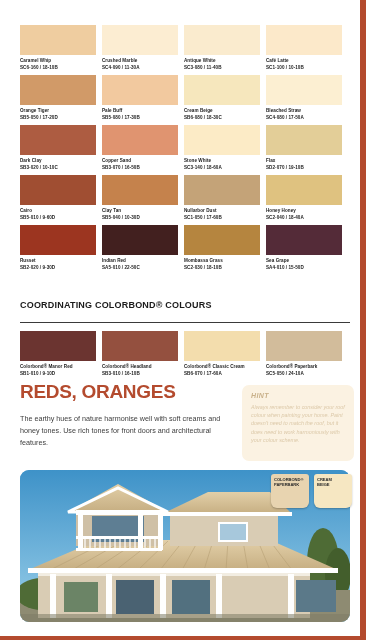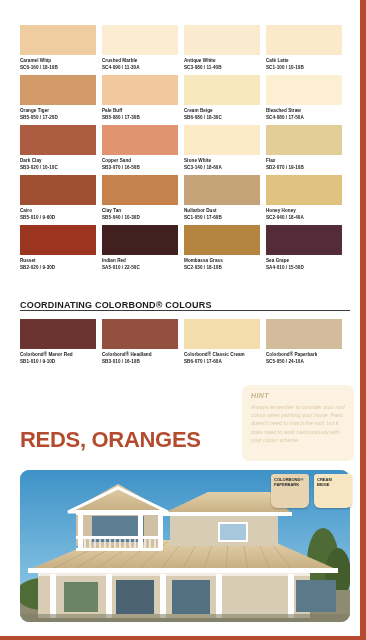--- a/index.html
+++ b/index.html
@@ -55,43 +55,42 @@
   .cb-section {
     position: absolute;
     left: 20px; top: 300px;
     width: 330px;
   }
   .cb-heading {
     font-size: 9px;
     font-weight: bold;
     color: #1b1b1b;
     letter-spacing: 0.2px;
-    padding-bottom: 0;
+    padding-bottom: 12px;
     border-bottom: 1.2px solid #3a3a3a;
     margin-bottom: 8px;
     white-space: nowrap;
   }
   .cb-grid { display: flex; gap: 6px; }
   .cb-item { width: 76px; }
   .cb-chip { width: 76px; height: 30px; display: block; }
   .cb-meta { padding-top: 2px; }
 
   
   .headline-block {
     position: absolute;
     left: 20px; top: 382px;
     width: 210px;
   }
   .headline {
-    font-size: 22px;
+    font-size: 19px;
     font-weight: bold;
     color: #B44B2E;
     line-height: 19.5px;
     letter-spacing: -0.3px;
-    margin-top: 48px;
   }
   .body-copy {
     margin-top: 11px;
     font-size: 7.2px;
     line-height: 12px;
     color: #3d3d3d;
     width: 205px;
   }
 
   
@@ -362,20 +361,21 @@
           <div class="swatch-code">SC5-050 / 24-10A</div>
         </div>
       </div>
     </div>
   </div>
 
   <div class="headline-block">
     <div class="headline">
       <div>REDS, ORANGES</div>
     </div>
+    <div class="body-copy">The earthy hues of nature harmonise well with soft creams and honey tones. Use rich tones for front doors and architectural features.</div>
   </div>
 
   <div class="hint-box">
     <div class="hint-title">HINT</div>
     <div class="hint-text">Always remember to consider your roof colour when painting your home. Paint doesn't need to match the roof, but it does need to work harmoniously with your colour scheme.</div>
   </div>
 
   <div class="photo-wrap">
     <svg class="photo-svg" viewBox="0 0 330 152" preserveAspectRatio="none">
       <defs>

